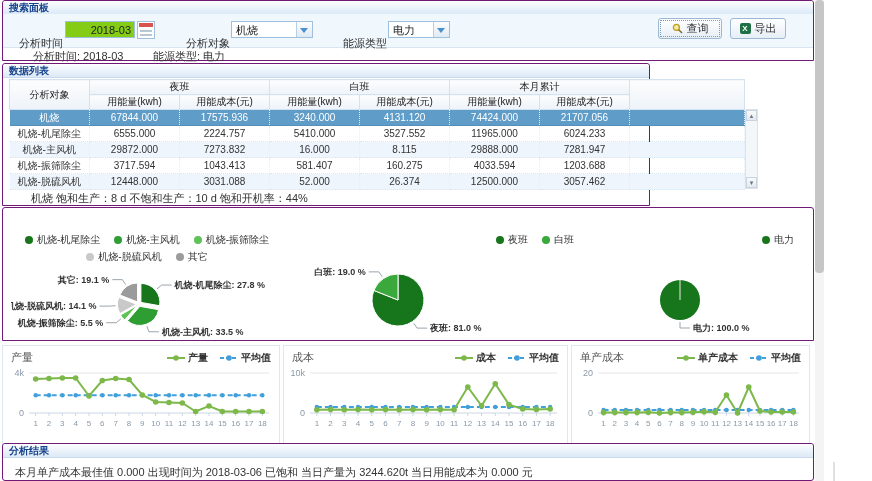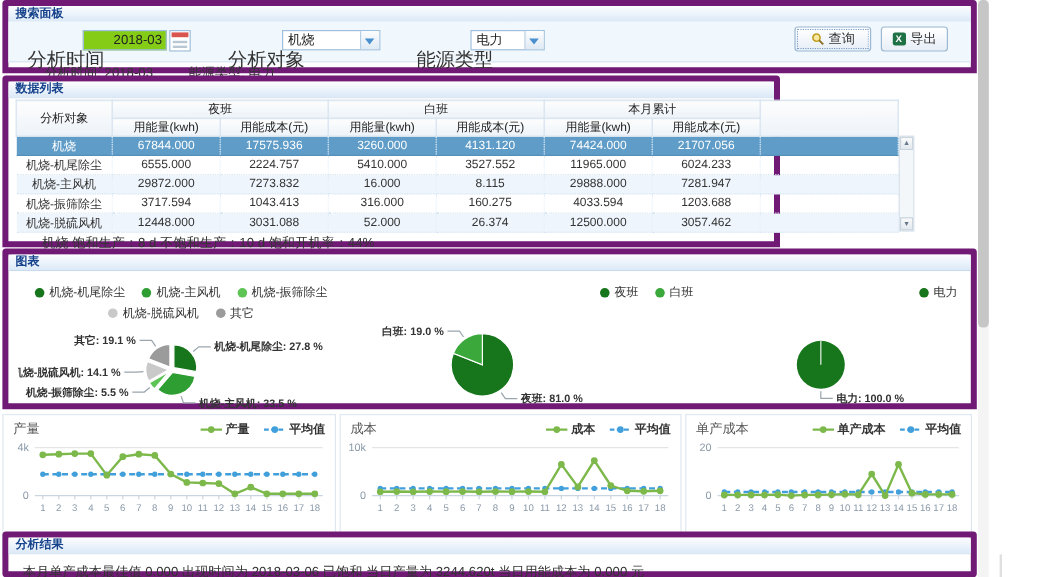--- a/index.html
+++ b/index.html
@@ -1,24 +1,24 @@
 <!DOCTYPE html>
 <html><head>
 <meta charset="utf-8">
 <style>
   html,body{margin:0;padding:0;background:#fff;}
   .screen{position:relative;width:872px;height:481px;overflow:hidden;background:#fff;
           font-family:"Liberation Sans","DejaVu Sans",sans-serif;font-size:11px;color:#333;}
-  .panel{position:absolute;border:5px solid #701a75;border-radius:3px 3px 0 0;background:#fff;box-sizing:border-box;}
+  .panel{position:absolute;border:1px solid #701a75;border-radius:3px 3px 0 0;background:#fff;box-sizing:border-box;}
   .p-hd{height:13px;line-height:13px;font-size:10px;font-weight:bold;color:#15428b;
         padding:0 6px;background:linear-gradient(#fcfdff,#dce9f7);border-bottom:1px solid #c9daec;
         border-radius:3px 3px 0 0;}
   
   .form-row{position:absolute;left:0;top:13px;right:0;height:33px;background:#f0f7fd;border-bottom:1px solid #d9e6f2;}
-  .lbl{position:absolute;top:22px;font-size:16px;color:#333;}
+  .lbl{position:absolute;top:22px;font-size:11px;color:#333;}
   .tin{position:absolute;top:7px;height:15px;border:1px solid #9ebfdd;background:#84cc16;font-size:11px;
        padding:0 3px;font-family:inherit;color:#222;box-sizing:content-box;text-align:right;}
   .cal-btn{position:absolute;top:7px;width:16px;height:16px;border:1px solid #9ebfdd;background:#fff;cursor:pointer;}
   .cal-top{position:absolute;left:1px;right:1px;top:1px;height:4px;background:#d9534f;}
   .cal-line{position:absolute;left:2px;right:2px;height:2px;background:#b9c7d2;}
   .combo{position:absolute;top:7px;height:17px;border:1px solid #9ebfdd;background:#fff;box-sizing:border-box;}
   .combo .val{position:absolute;left:4px;top:1px;line-height:15px;font-size:11px;color:#222;}
   .combo .trig{position:absolute;right:0;top:0;bottom:0;width:15px;background:linear-gradient(#fdfdfd,#dfeaf4);
        border-left:1px solid #b7cfe4;}
   .tri{position:absolute;right:4px;top:6px;width:0;height:0;border-left:4px solid transparent;
@@ -135,21 +135,21 @@
               <th>用能成本(元)</th>
               <th>用能量(kwh)</th>
               <th>用能成本(元)</th>
             </tr>
           </thead>
           <tbody>
             <tr class="sel">
               <td>机烧</td>
               <td>67844.000</td>
               <td>17575.936</td>
-              <td>3260.000</td>
+              <td>3240.000</td>
               <td>4131.120</td>
               <td>74424.000</td>
               <td>21707.056</td>
               <td></td>
             </tr>
             <tr class="">
               <td>机烧-机尾除尘</td>
               <td>6555.000</td>
               <td>2224.757</td>
               <td>5410.000</td>
@@ -165,21 +165,21 @@
               <td>16.000</td>
               <td>8.115</td>
               <td>29888.000</td>
               <td>7281.947</td>
               <td></td>
             </tr>
             <tr class="">
               <td>机烧-振筛除尘</td>
               <td>3717.594</td>
               <td>1043.413</td>
-              <td>316.000</td>
+              <td>581.407</td>
               <td>160.275</td>
               <td>4033.594</td>
               <td>1203.688</td>
               <td></td>
             </tr>
             <tr class="alt">
               <td>机烧-脱硫风机</td>
               <td>12448.000</td>
               <td>3031.088</td>
               <td>52.000</td>
@@ -192,21 +192,20 @@
         </table>
       </div>
     <div class="vsb" style="left:742px;top:45px;height:80px;">
       <span class="arr" style="top:0;">▲</span>
       <span class="arr" style="bottom:0;">▼</span>
     </div>
     <div class="note" style="top:127px;">机烧 饱和生产：8 d 不饱和生产：10 d 饱和开机率：44%</div>
   </div>
 
   <div class="panel" style="left:2px;top:207px;width:812px;height:134px;">
-    <div class="p-hd">图表</div>
     <div class="pie-block" style="left:8px;width:272px;">
         <div class="pie-legend" style="justify-content: center;">
           <span class="lg-item">
             <span class="lg-dot" style="background:#17751c"></span>
             <span>机烧-机尾除尘</span>
           </span>
           <span class="lg-item">
             <span class="lg-dot" style="background:#2e9e33"></span>
             <span>机烧-主风机</span>
           </span>

